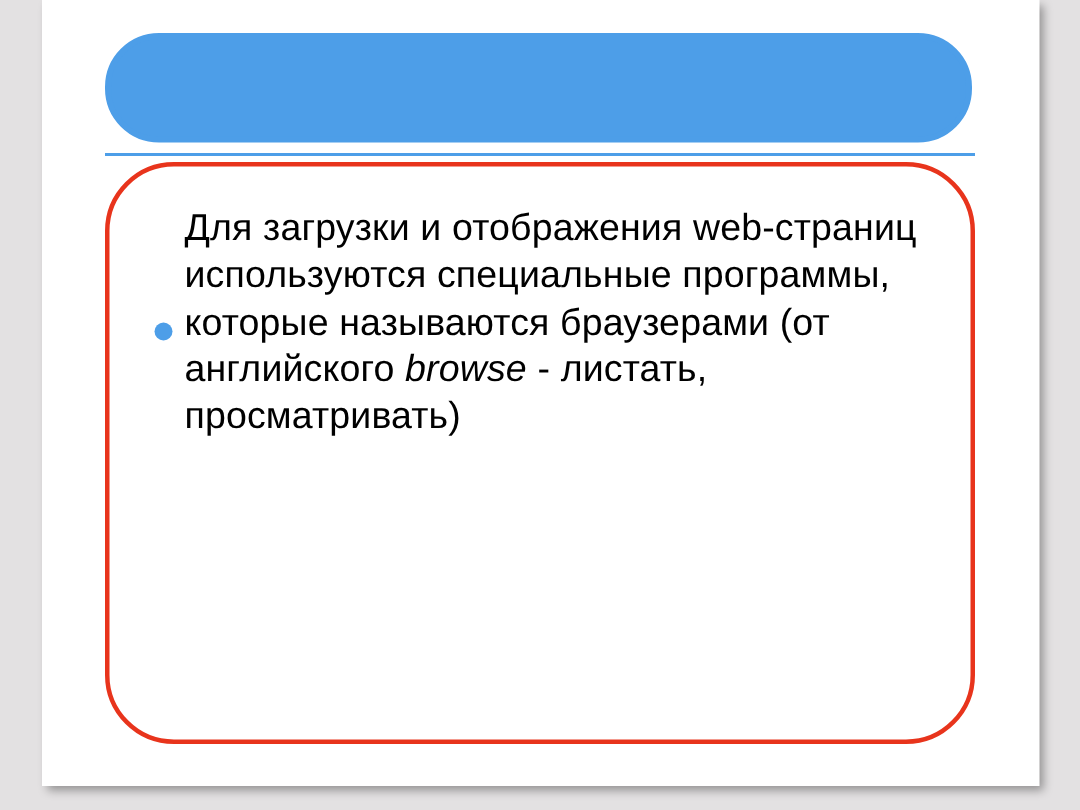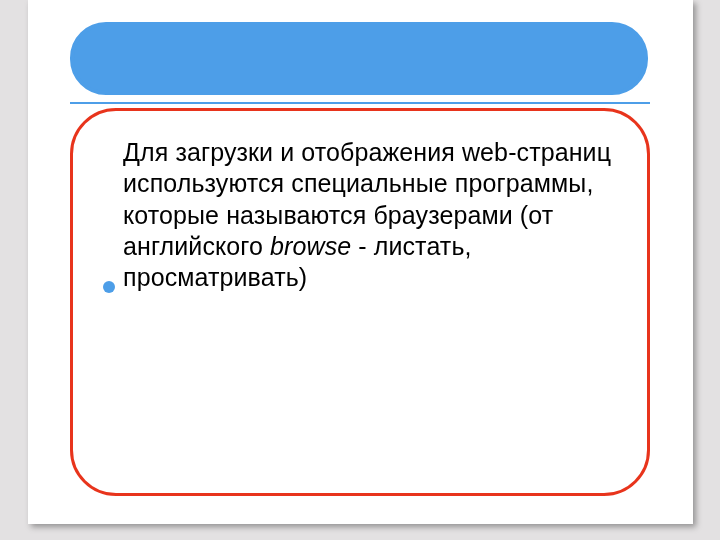--- a/index.html
+++ b/index.html
@@ -41,21 +41,21 @@
     left: 42px;
     top: 108px;
     width: 580px;
     height: 388px;
     border: 3px solid #e8341c;
     border-radius: 46px;
     padding: 26px 30px 20px 30px;
   }
   .bullet-row {
     display: flex;
-    align-items: flex-end;
+    align-items: center;
   }
   .bullet {
     flex: 0 0 auto;
     width: 12px;
     height: 12px;
     border-radius: 50%;
     background: #4d9ee8;
     margin-top: 12px;
     margin-right: 8px;
   }

